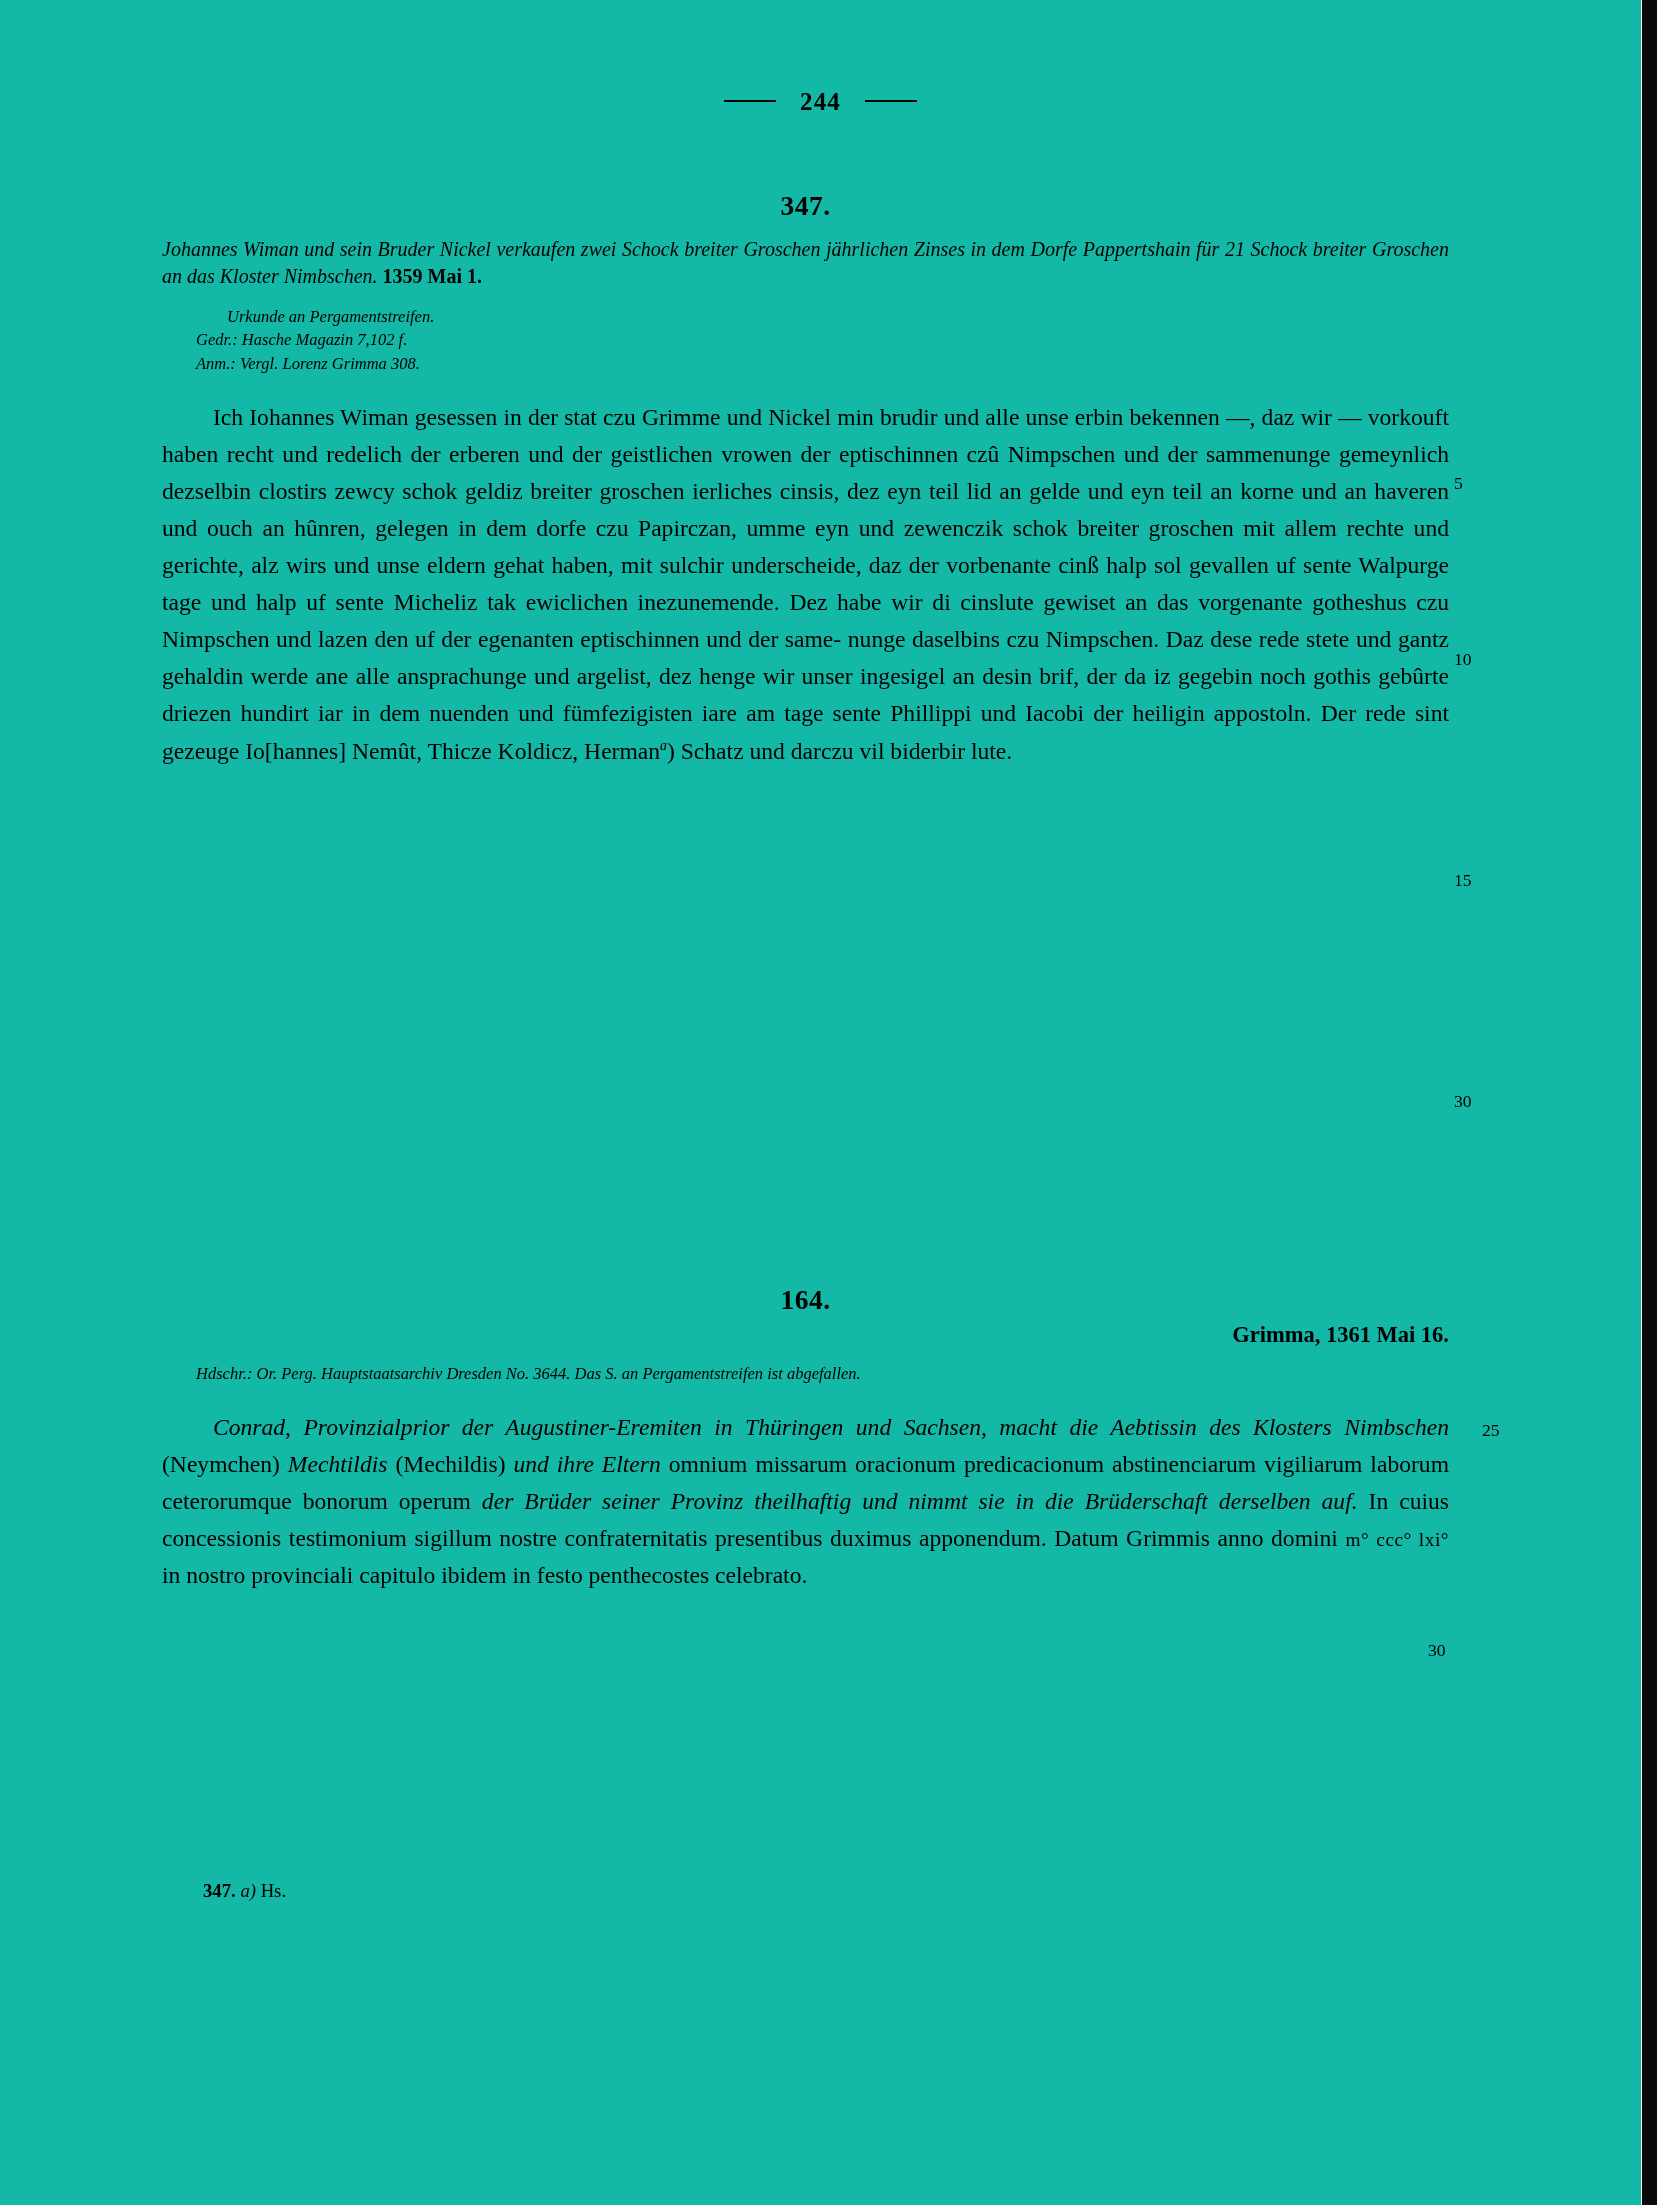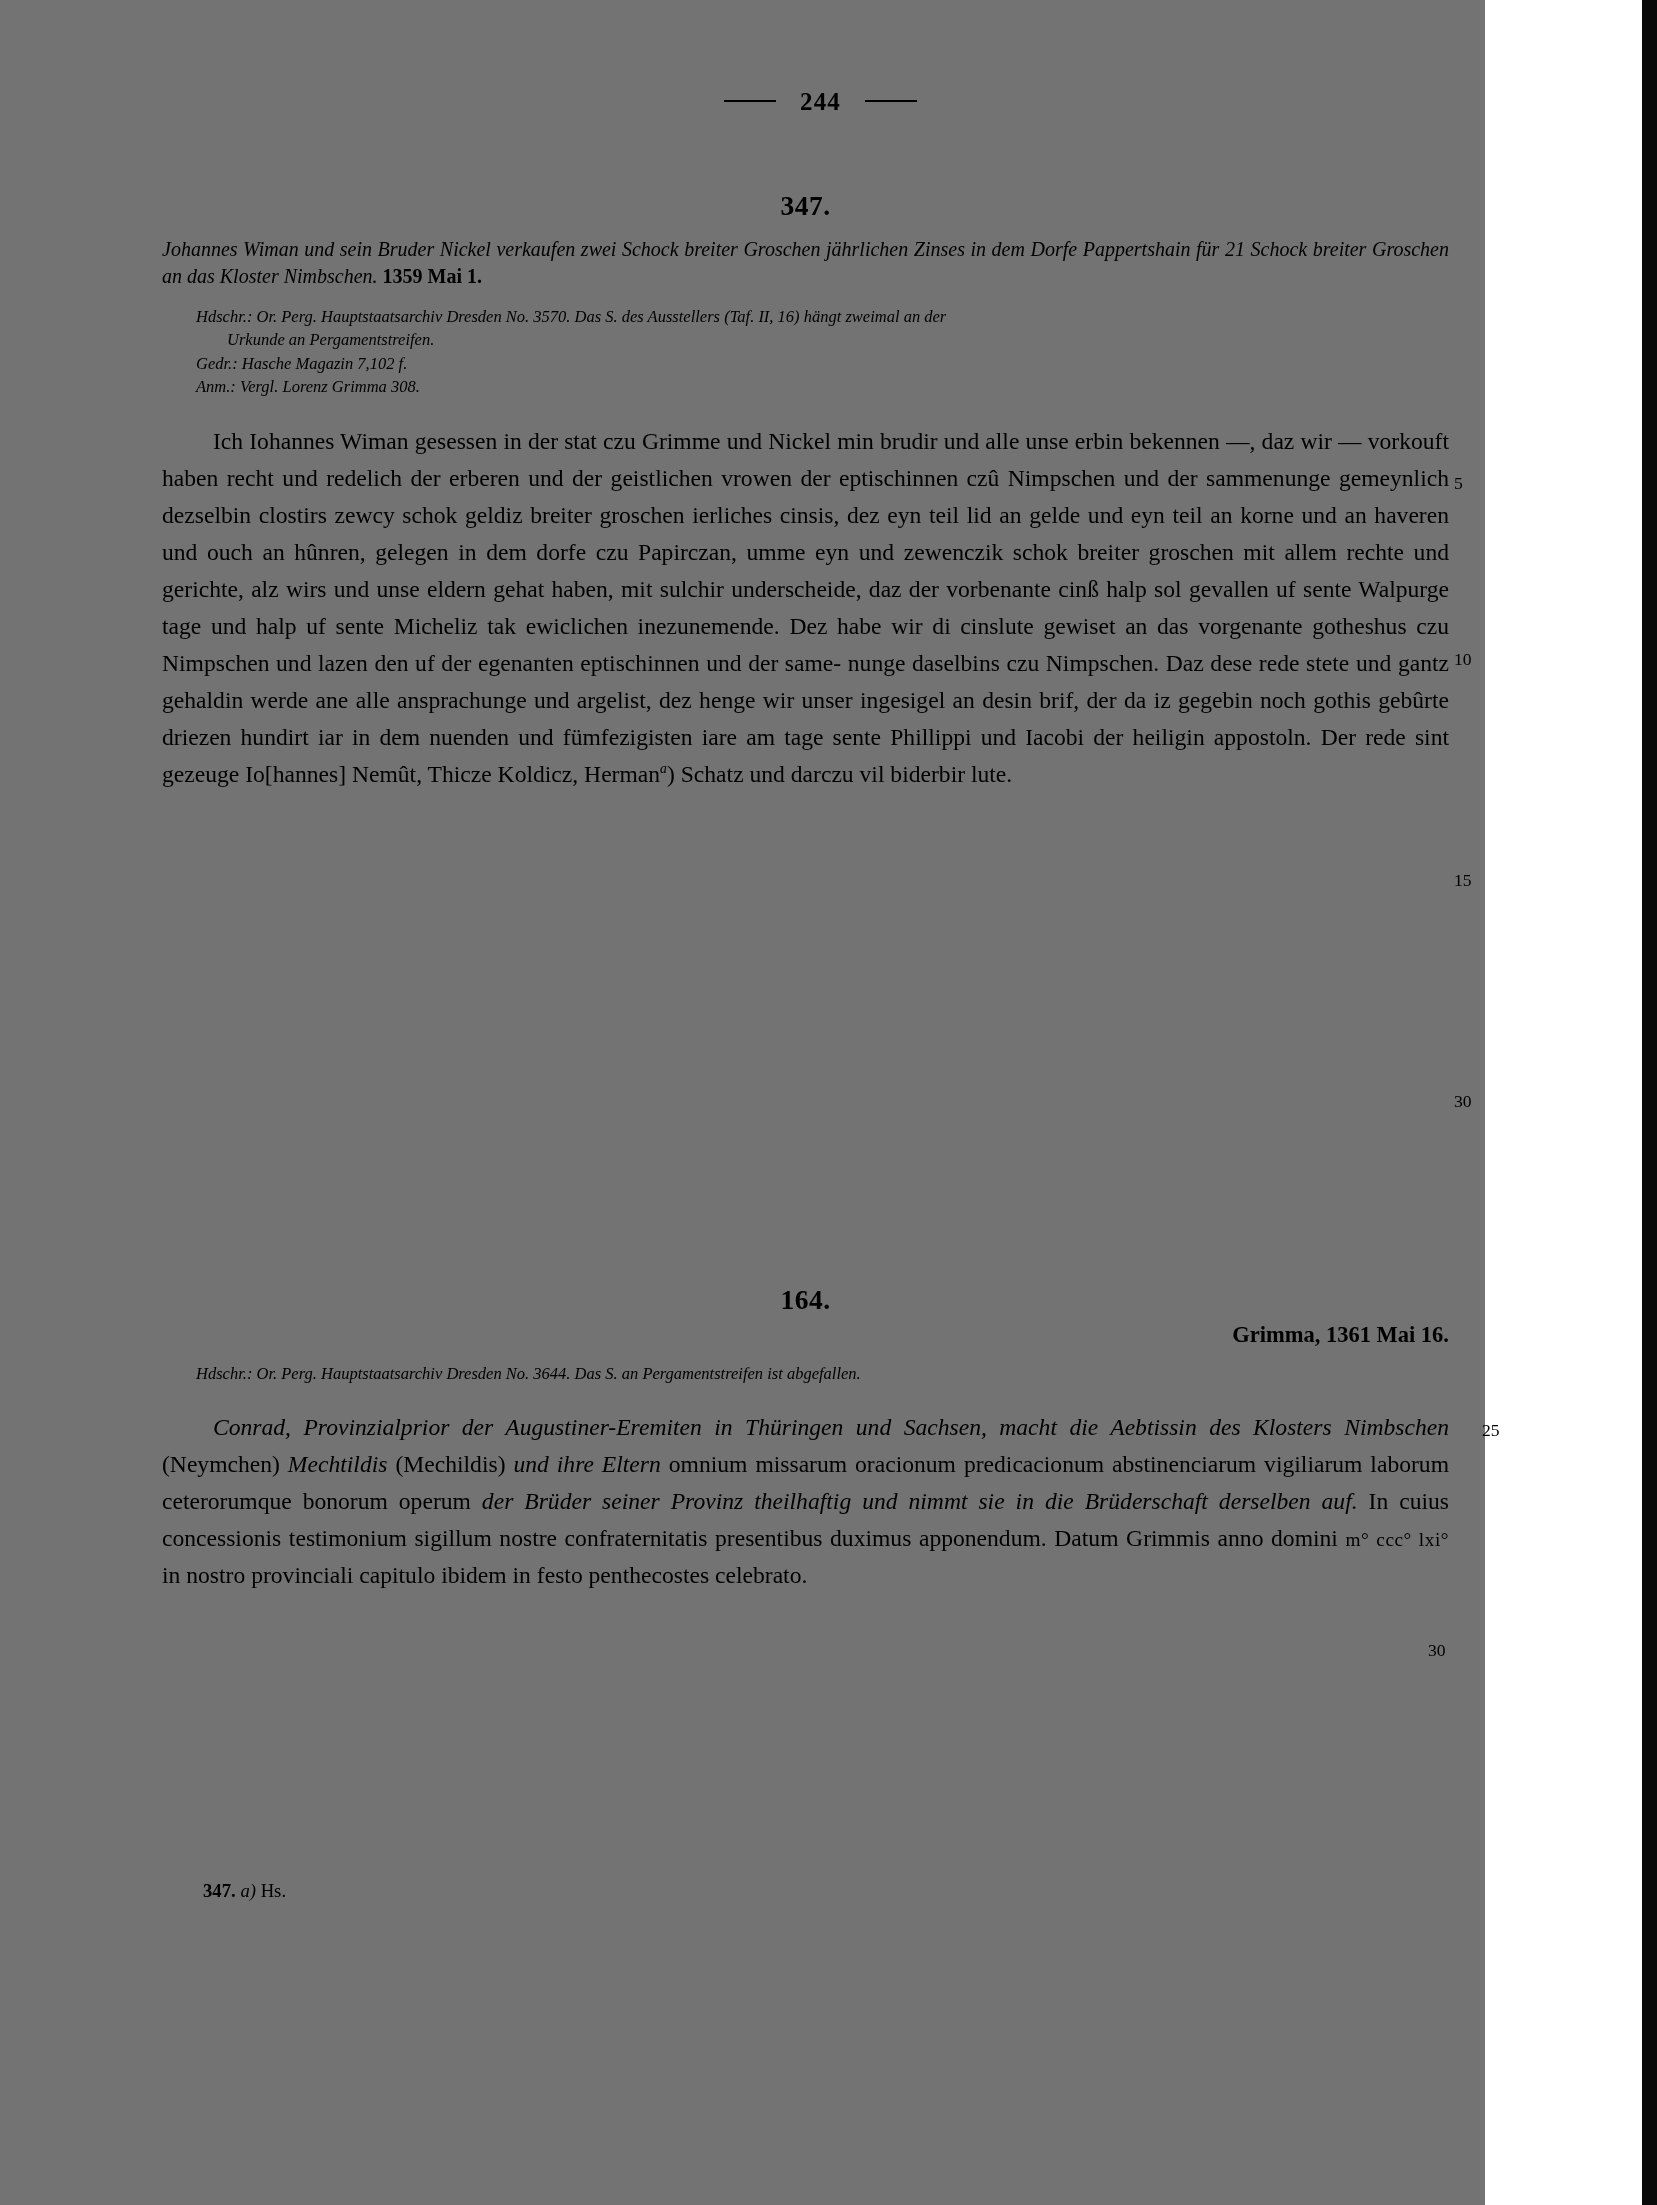--- a/index.html
+++ b/index.html
@@ -23,23 +23,23 @@
     right: 0;
     width: 16.5px;
     height: 2205px;
     background: #0a0a0a;
   }
 
   #page {
     position: absolute;
     left: 0;
     top: 0;
-    width: 1485px;
+    width: 1641px;
     height: 2205px;
-    background: #737373;
+    background: #14b8a6;
   }
 
   
   .running-head {
     position: absolute;
     left: 0;
     top: 88px;
     width: 1641px;
     text-align: center;
     font-size: 25px;
@@ -160,21 +160,20 @@
     <span class="rh-rule left"></span><span class="rh-num">244</span><span class="rh-rule right"></span>
   </div>
 
   <div id="doc-347">
 
     <div class="doc-number">347.</div>
 
     <p class="regest"><span>Johannes Wiman und sein Bruder Nickel verkaufen zwei Schock breiter Groschen jährlichen Zinses in dem Dorfe Pappertshain für 21 Schock breiter Groschen an das Kloster Nimbschen.</span> <span class="date-bold">1359 Mai 1.</span></p>
 
     <div class="notes">
-      <div class="note-line">Hdschr.: Or. Perg. Hauptstaatsarchiv Dresden No. 3570.  Das S. des Ausstellers (Taf. II, 16) hängt zweimal an der</div>
       <div class="note-line cont">Urkunde an Pergamentstreifen.</div>
       <div class="note-line">Gedr.: Hasche Magazin 7,102 f.</div>
       <div class="note-line">Anm.: Vergl. Lorenz Grimma 308.</div>
     </div>
 
     <p class="body-text"><span id="body347">Ich Iohannes Wiman gesessen in der stat czu Grimme und Nickel min brudir und alle unse erbin bekennen —, daz wir — vorkouft haben recht und redelich der erberen und der geistlichen vrowen der eptischinnen czû Nimpschen und der sammenunge gemeynlich dezselbin clostirs zewcy schok geldiz breiter groschen ierliches cinsis, dez eyn teil lid an gelde und eyn teil an korne und an haveren und ouch an hûnren, gelegen in dem dorfe czu Papirczan, umme eyn und zewenczik schok breiter groschen mit allem rechte und gerichte, alz wirs und unse eldern gehat haben, mit sulchir underscheide, daz der vorbenante cinß halp sol gevallen uf sente Walpurge tage und halp uf sente Micheliz tak ewiclichen inezunemende.  Dez habe wir di cinslute gewiset an das vorgenante gotheshus czu Nimpschen und lazen den uf der egenanten eptischinnen und der same- nunge daselbins czu Nimpschen.  Daz dese rede stete und gantz gehaldin werde ane alle ansprachunge und argelist, dez henge wir unser ingesigel an desin brif, der da iz gegebin noch gothis gebûrte driezen hundirt iar in dem nuenden und fümfezigisten iare am tage sente Phillippi und Iacobi der heiligin appostoln.  Der rede sint gezeuge Io[hannes] Nemût, Thicze Koldicz, Herman</span><sup class="note-ref">a</sup><span>) Schatz und darczu vil biderbir lute.</span></p>
   </div>
 
   <div id="doc-348">
 

